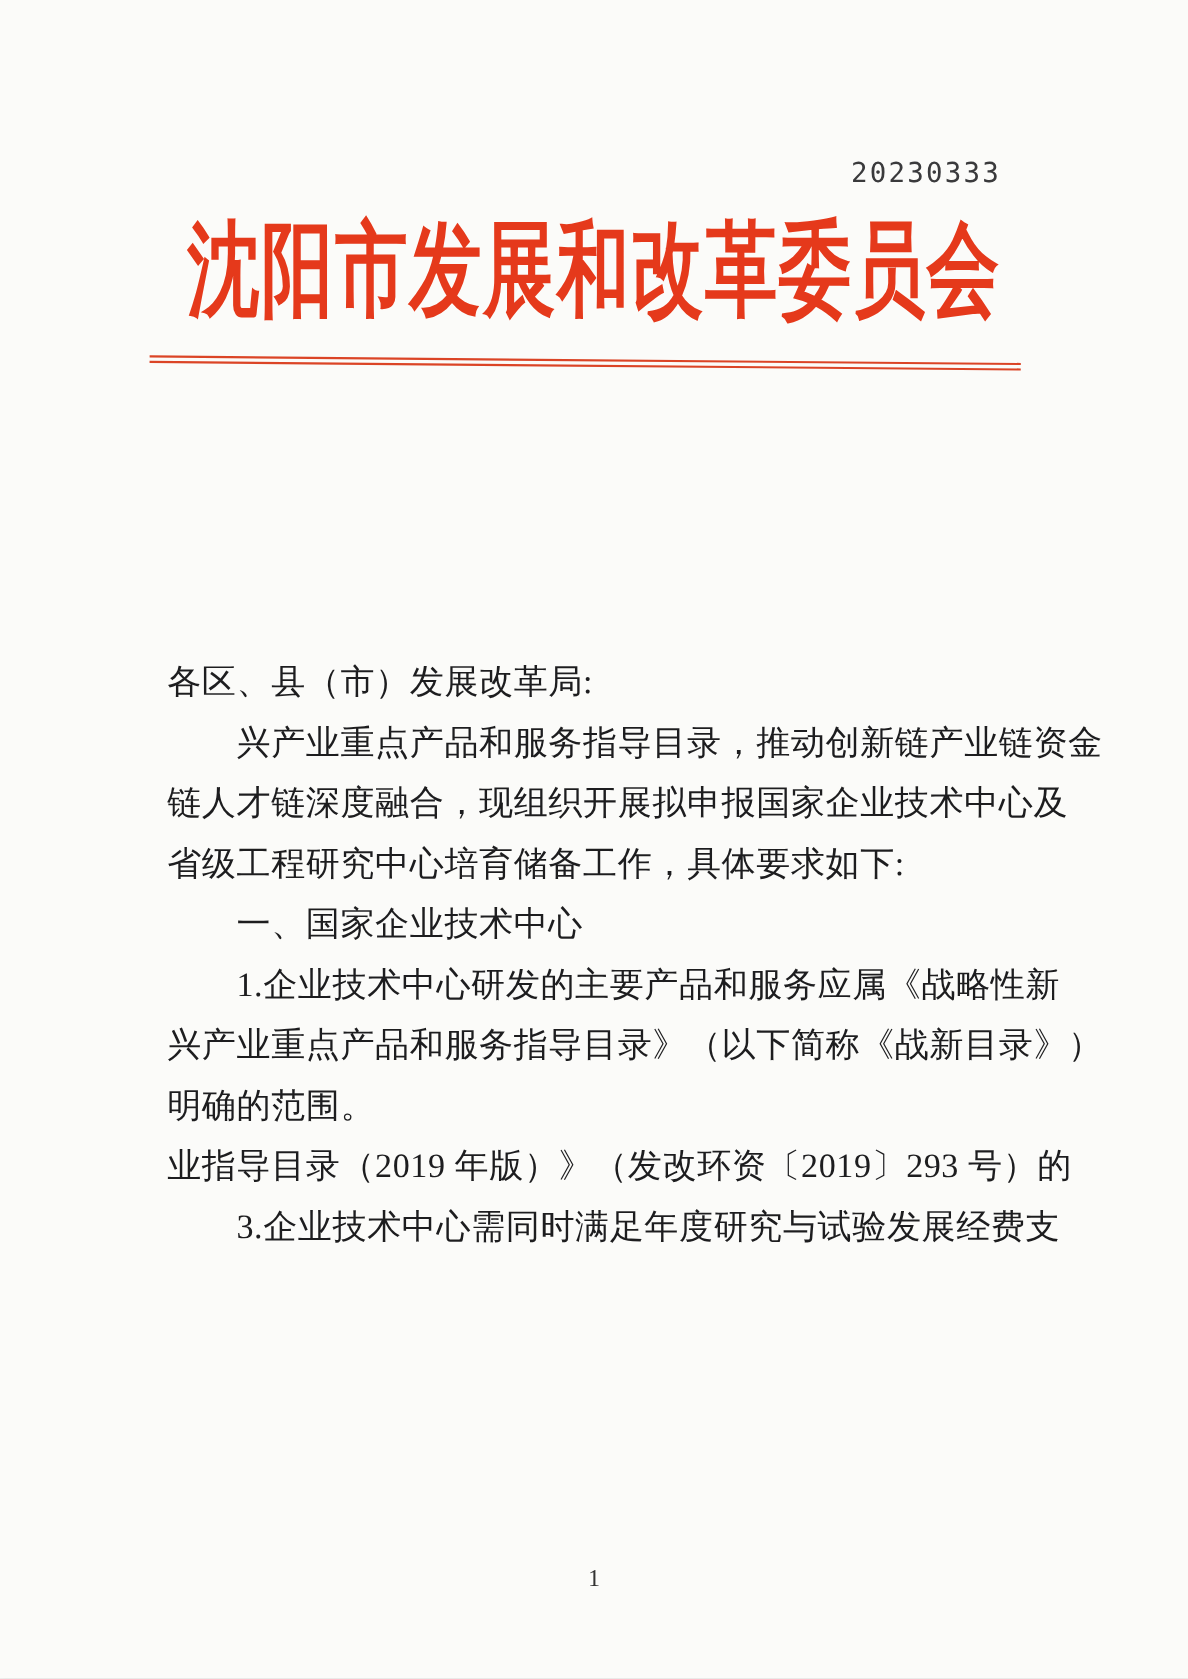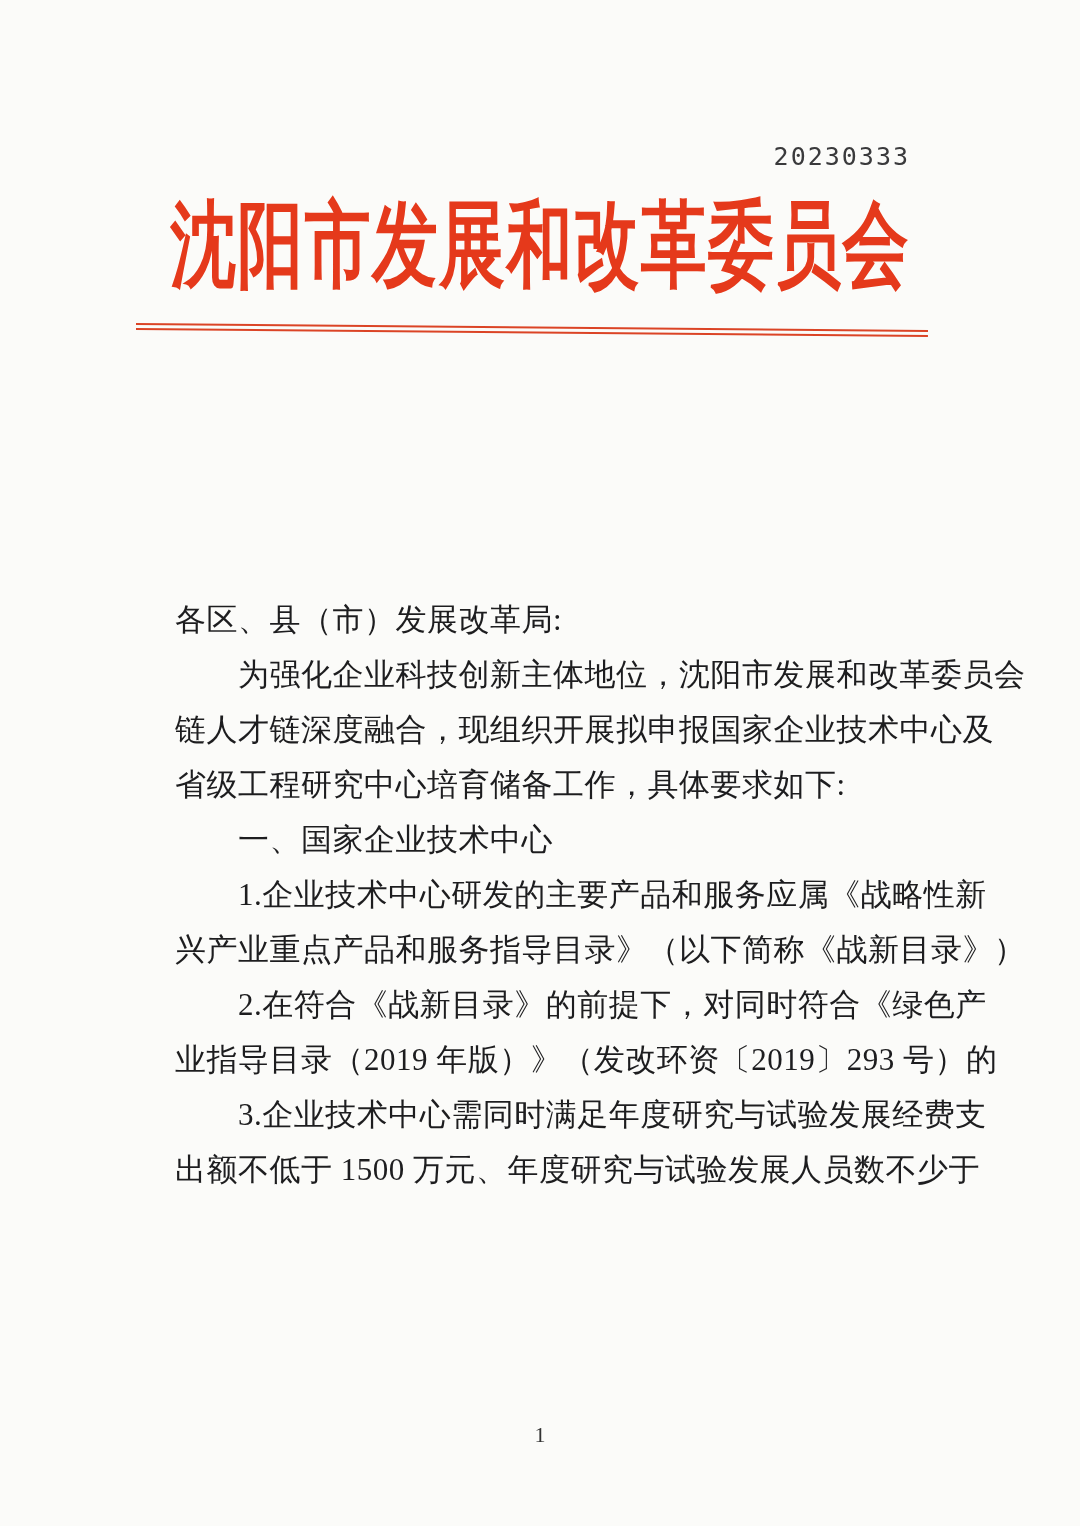--- a/index.html
+++ b/index.html
@@ -71,21 +71,20 @@
   }
   .body-block {
     position: absolute;
     top: 592px;
     left: 152px;
     width: 782px;
     font-size: 31px;
     line-height: 55px;
     letter-spacing: 0.5px;
     color: #1d1d1f;
-    margin-left: 23px;
   }
   .body-line { white-space: nowrap; }
   .body-line.indent { text-indent: 63px; }
   .body-line.bold { font-weight: normal; }
   .page-number {
     position: absolute;
     top: 1422px;
     left: 0;
     width: 100%;
     text-align: center;
@@ -102,27 +101,26 @@
 
   <div class="masthead">
     <span class="squeeze">沈阳市发展和改革委员会</span>
   </div>
 
   <div class="red-rule"></div>
 
 
   <div class="body-block">
     <div class="body-line">各区、县（市）发展改革局:</div>
-    <div class="body-line indent">为强化企业科技创新主体地位，沈阳市发展和改革委员会</div>
+    <div class="body-line indent">兴产业重点产品和服务指导目录，推动创新链产业链资金</div>
     <div class="body-line">链人才链深度融合，现组织开展拟申报国家企业技术中心及</div>
     <div class="body-line">省级工程研究中心培育储备工作，具体要求如下:</div>
     <div class="body-line indent bold">一、国家企业技术中心</div>
     <div class="body-line indent">1.企业技术中心研发的主要产品和服务应属《战略性新</div>
     <div class="body-line">兴产业重点产品和服务指导目录》（以下简称《战新目录》）</div>
-    <div class="body-line indent">2.在符合《战新目录》的前提下，对同时符合《绿色产</div>
+    <div class="body-line">明确的范围。</div>
     <div class="body-line">业指导目录（2019 年版）》（发改环资〔2019〕293 号）的</div>
     <div class="body-line indent">3.企业技术中心需同时满足年度研究与试验发展经费支</div>
-    <div class="body-line">出额不低于 1500 万元、年度研究与试验发展人员数不少于</div>
   </div>
 
   <div class="page-number">1</div>
 
 </div>
 
 </body></html>

